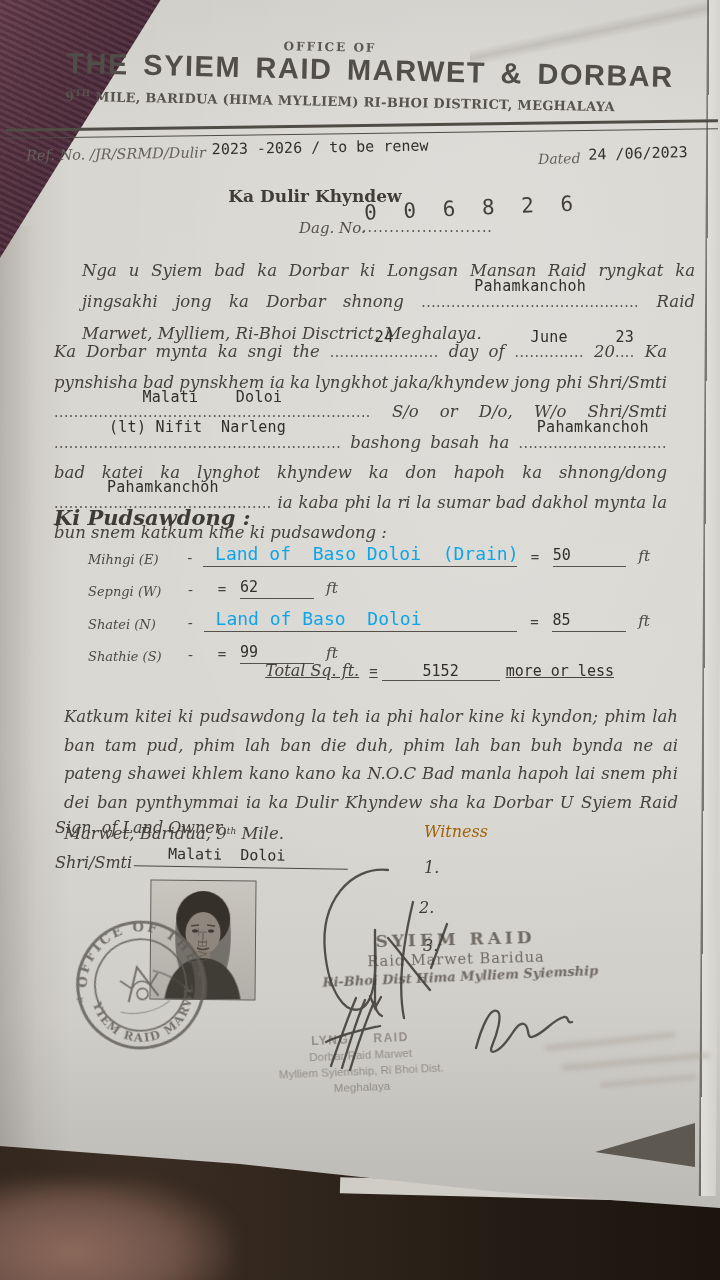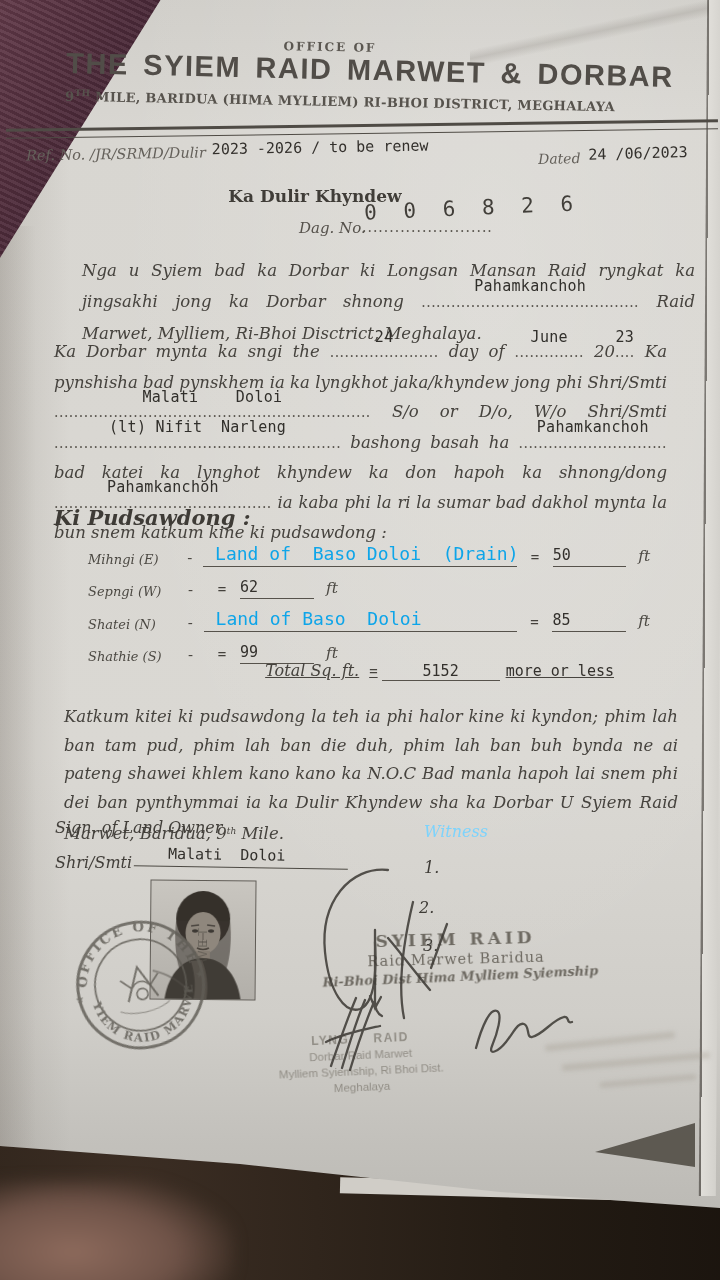--- a/index.html
+++ b/index.html
@@ -62,21 +62,21 @@
   .b-value{width:298px;border-bottom:1.6px solid #56524b;font-family:"DejaVu Sans Mono",monospace;font-size:18px;color:#0ea5e9;padding:0 4px 2px 12px;white-space:pre;}
   .b-eq{width:36px;text-align:center;font-family:"DejaVu Sans Mono",monospace;font-size:14px;color:#44413c;padding-bottom:2px;}
   .b-measure{width:74px;border-bottom:1.6px solid #56524b;text-align:left;font-family:"DejaVu Sans Mono",monospace;font-size:15px;color:#33302c;padding-bottom:2px;}
   .b-unit{width:34px;font-style:italic;font-size:15.5px;padding:0 0 2px 12px;color:#4c4943;}
   #total-row{left:0;top:661px;width:614px;text-align:right;font-size:16px;text-decoration:underline;}
   #total-row .t-label{font-style:italic;color:#45423d;}
   #total-row .t-eq{font-family:"DejaVu Sans Mono",monospace;font-size:14px;margin:0 4px 0 10px;}
   #total-row .t-value{display:inline-block;width:118px;border-bottom:1.6px solid #56524b;text-align:center;font-family:"DejaVu Sans Mono",monospace;font-size:15px;color:#33302c;}
   #total-row .t-suffix{font-family:"DejaVu Sans Mono",monospace;font-size:15px;color:#33302c;margin-left:6px;}
   #sign-label{left:55px;top:818px;font-style:italic;font-size:16px;color:#423f3a;}
-  #witness-label{left:424px;top:822px;font-style:italic;font-size:16px;color:#7dd3fc;}
+  #witness-label{left:424px;top:822px;font-style:italic;font-size:16px;color:#a16207;}
   #shri-line{left:55px;top:847px;font-style:italic;font-size:16px;color:#423f3a;}
   #shri-line .u-line{display:inline-block;width:214px;border-bottom:1.6px solid #4c4943;position:relative;height:20px;transform:rotate(1deg);margin-left:2px;}
   #shri-line .u-line .typed{position:absolute;left:34px;bottom:3px;font-family:"DejaVu Sans Mono",monospace;font-style:normal;font-size:15px;color:#312f2b;white-space:pre;}
   .witness-num{font-style:italic;font-size:16px;color:#3e3b36;z-index:9;}
   #w1{left:424px;top:858px;} #w2{left:419px;top:898px;} #w3{left:423px;top:936px;}
   
   #photo{left:150px;top:880px;width:104px;height:118px;border:1.5px solid #5f5b55;z-index:6;transform:rotate(.5deg);
     background:linear-gradient(180deg,#c9c6c0,#b2afa9);}
   #photo svg{display:block;filter:blur(.4px);}
   

